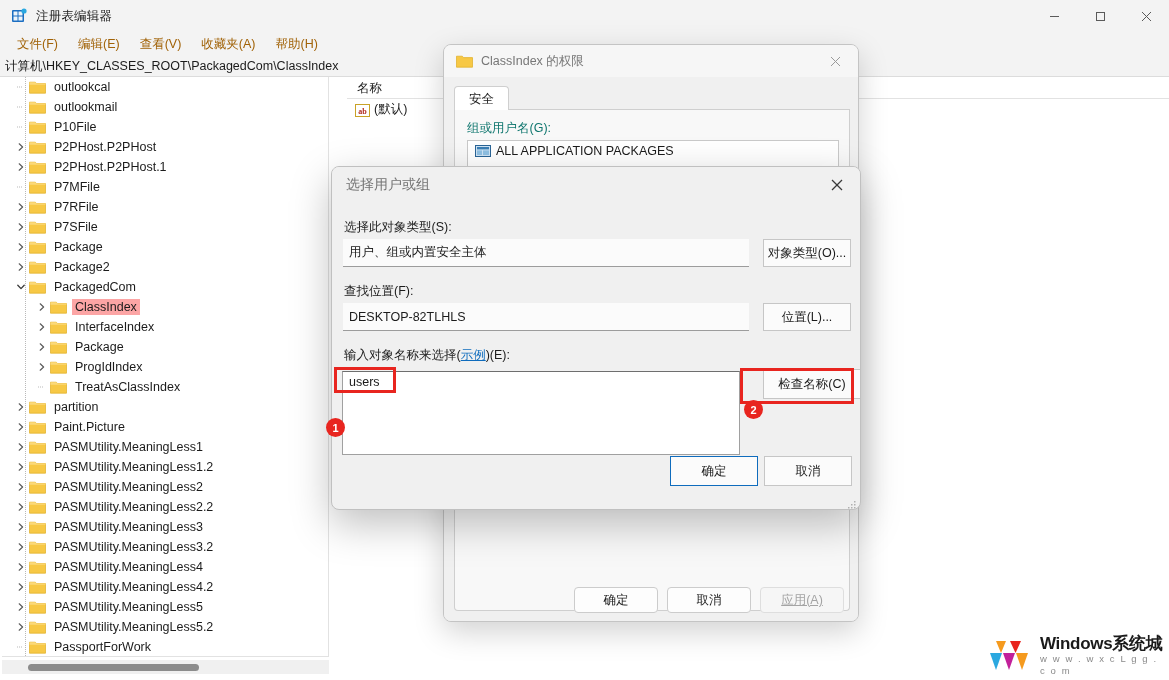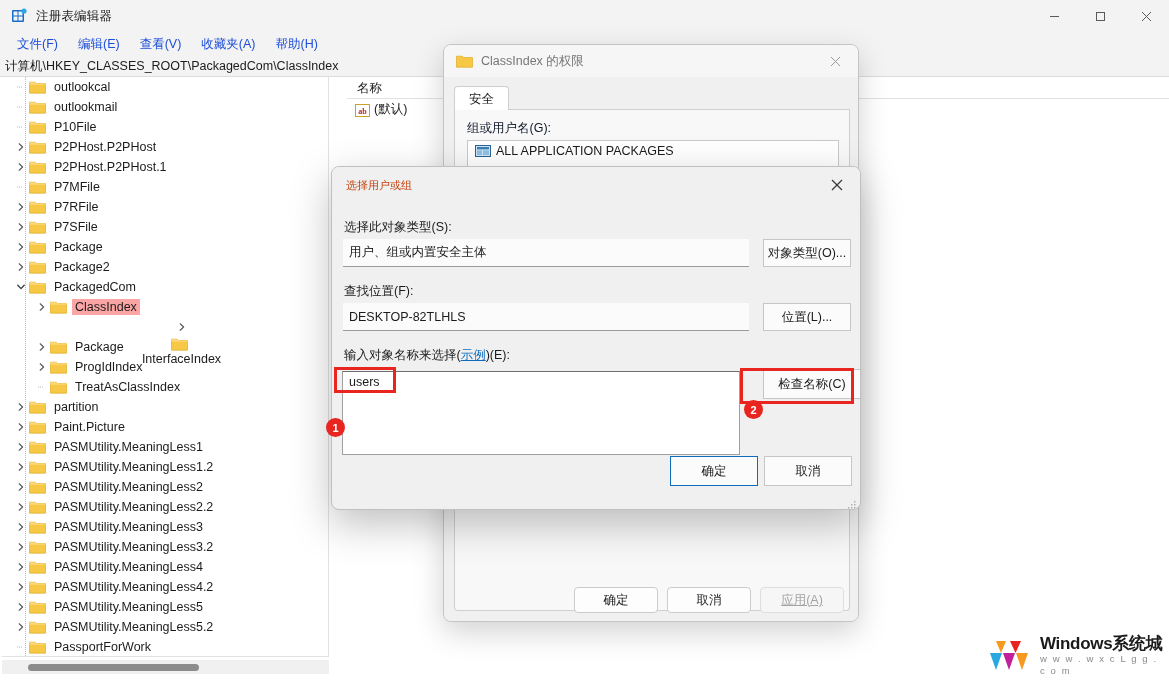--- a/index.html
+++ b/index.html
@@ -39,21 +39,21 @@
     color: #5a5a5a;
   }
 
   
   .menubar {
     position: absolute; left: 0; top: 32px; width: 1169px; height: 24px;
     background: #f3f3f3;
     display: flex; align-items: center; padding-left: 8px;
   }
   .menu-item {
-    font-size: 12.5px; color: #1d4ed8;
+    font-size: 12.5px; color: #a16207;
     padding: 2px 9px; margin-right: 2px; white-space: nowrap; text-align: right;
   }
 
   
   .addrbar {
     position: absolute; left: 0; top: 56px; width: 1169px; height: 21px;
     background: #f3f3f3;
     display: flex; align-items: center;
     border-bottom: 1px solid #dcdcdc;
   }
@@ -180,21 +180,21 @@
     border-radius: 4px 4px 0 0;
     position: relative; top: 1px;
   }
   .perm-panel {
     position: absolute; left: 10px; top: 33px; width: 396px; bottom: 10px;
     background: #f8f8f8; border: 1px solid #cfcfcf; border-top: none;
     border-radius: 0 0 4px 4px;
   }
   .perm-label {
     position: absolute; left: 12px; top: 10px;
-    font-size: 12.5px; color: #0f172a;
+    font-size: 12.5px; color: #0f766e;
   }
   .listbox {
     position: absolute; left: 12px; top: 30px; width: 372px; height: 96px;
     background: #ffffff; border: 1px solid #c9c9c9;
   }
   .lb-item {
     height: 20px; display: flex; align-items: center; padding-left: 7px;
     font-size: 12.5px; color: #1b1b1b;
   }
   .pkg-icon { width: 16px; height: 14px; margin-right: 5px; flex: none; position: relative; }
@@ -232,21 +232,21 @@
     border: 1px solid #c0c0c0;
     border-radius: 8px;
     box-shadow: 0 14px 40px rgba(0,0,0,.25);
     overflow: hidden;
   }
   .sel-title {
     height: 36px; display: flex; align-items: center;
     background: #f0f0f0;
   }
   .sel-title-text {
-    font-size: 11px; color: #c2410c; margin-left: 14px;
+    font-size: 14px; color: #737373; margin-left: 14px;
   }
   .sel-close {
     position: absolute; right: 0; top: 0; width: 46px; height: 36px;
     display: flex; align-items: center; justify-content: center; color: #3a3a3a;
   }
   .sel-body { position: absolute; left: 0; top: 36px; right: 0; bottom: 0; }
   .flabel {
     position: absolute; font-size: 12.5px; color: #1b1b1b;
   }
   .finput {
@@ -506,21 +506,21 @@
               <svg width="8" height="8" viewBox="0 0 8 8">
                 <path d="M2.2 0.8 L5.6 4 L2.2 7.2" fill="none" stroke="#5b5b5b" stroke-width="1.2" stroke-linecap="round" stroke-linejoin="round"></path>
               </svg>
             </div>
             <div class="folder"><svg width="17" height="14" viewBox="0 0 17 14">
                 <path d="M0.5 2.2 L0.5 13.2 L16.5 13.2 L16.5 3.6 L7.6 3.6 L6.3 2.2 Z" fill="#f7c845" stroke="#e0ad23" stroke-width=".7"></path>
                 <path d="M0.5 4.8 L16.5 4.8 L16.5 3.6 L7.6 3.6 L6.3 2.2 L0.5 2.2 Z" fill="#fbd97a" stroke="none"></path>
               </svg></div>
             <div class="tlabel">ClassIndex</div>
           </div>
-          <div class="trow" style="padding-left: 32px; flex-direction: column;">
+          <div class="trow" style="padding-left: 32px;">
             <div class="twist">
               <svg width="8" height="8" viewBox="0 0 8 8">
                 <path d="M2.2 0.8 L5.6 4 L2.2 7.2" fill="none" stroke="#5b5b5b" stroke-width="1.2" stroke-linecap="round" stroke-linejoin="round"></path>
               </svg>
             </div>
             <div class="folder"><svg width="17" height="14" viewBox="0 0 17 14">
                 <path d="M0.5 2.2 L0.5 13.2 L16.5 13.2 L16.5 3.6 L7.6 3.6 L6.3 2.2 Z" fill="#f7c845" stroke="#e0ad23" stroke-width=".7"></path>
                 <path d="M0.5 4.8 L16.5 4.8 L16.5 3.6 L7.6 3.6 L6.3 2.2 L0.5 2.2 Z" fill="#fbd97a" stroke="none"></path>
               </svg></div>
             <div class="tlabel">InterfaceIndex</div>

